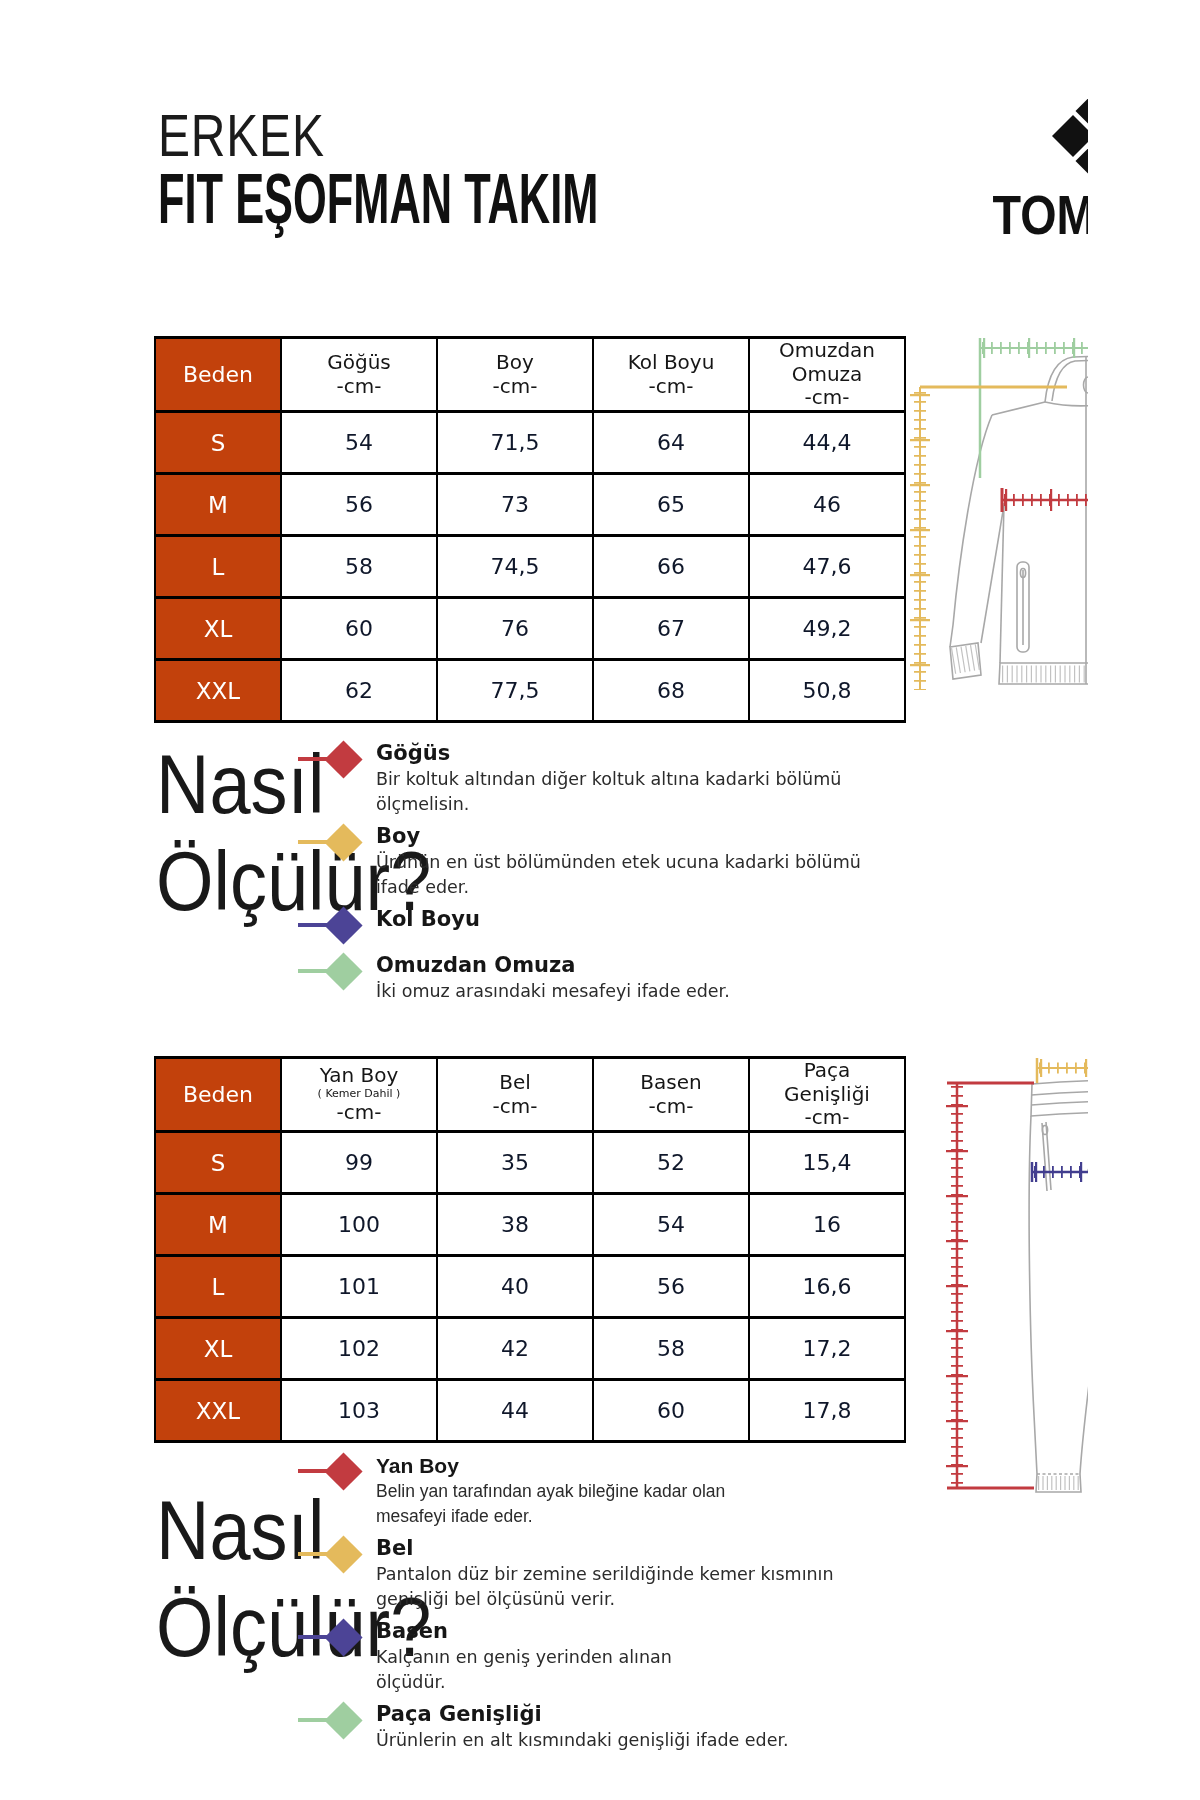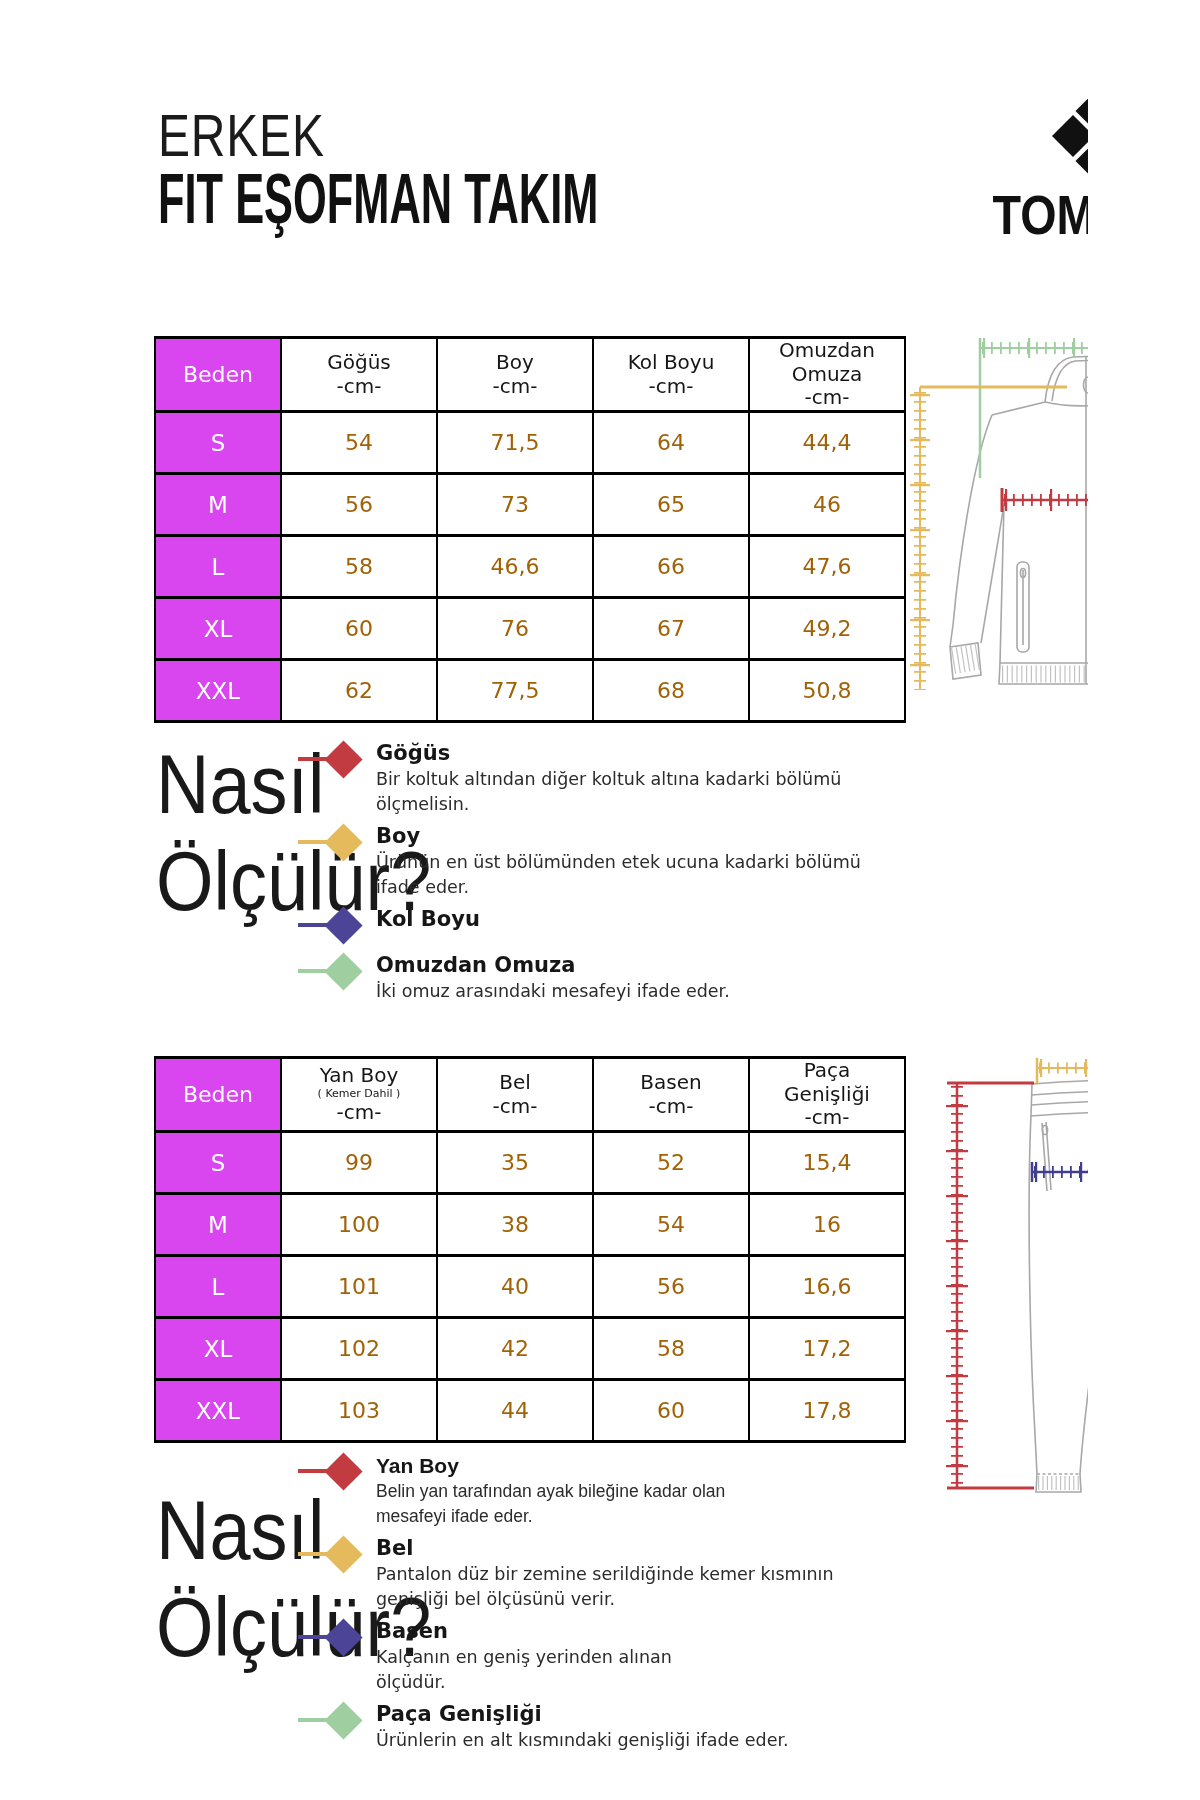--- a/index.html
+++ b/index.html
@@ -38,22 +38,22 @@
   .size-table.pants  { top:1056px; }
   .size-table col.c0 { width:126px; }
   .size-table th, .size-table td {
     border:3px solid #000; border-left-width:2px; border-right-width:2px;
     text-align:center; vertical-align:middle; padding:0; background:#fff;
   }
   .size-table tr       { height:62px; }
   .size-table tr.head  { height:74px; }
   .size-table th { font-weight:normal; font-size:20px; line-height:1.18; color:#161616; }
   .size-table th div.sub { font-size:11px; }
-  .size-table td { font-size:22px; color:#a16207; }
-  .size-table .dark { background:#d946ef; color:#fff; font-size:22px; }
+  .size-table td { font-size:22px; color:#0f172a; }
+  .size-table .dark { background:#c2410c; color:#fff; font-size:22px; }
   .size-table td.dark { font-size:23px; }
   
   .htm-title {
     position:absolute; left:44px;
     font-family:"Liberation Sans", sans-serif; font-weight:400;
     font-size:84px; line-height:1.16; color:#191919; white-space:nowrap;
     transform:scaleX(0.88); transform-origin:left top;
   }
   .htm-title.one { top:736px; }
   .htm-title.two { top:1482px; }
@@ -142,21 +142,21 @@
     <tr>
       <td class="dark">M</td>
       <td>56</td>
       <td>73</td>
       <td>65</td>
       <td>46</td>
     </tr>
     <tr>
       <td class="dark">L</td>
       <td>58</td>
-      <td>46,6</td>
+      <td>74,5</td>
       <td>66</td>
       <td>47,6</td>
     </tr>
     <tr>
       <td class="dark">XL</td>
       <td>60</td>
       <td>76</td>
       <td>67</td>
       <td>49,2</td>
     </tr>

